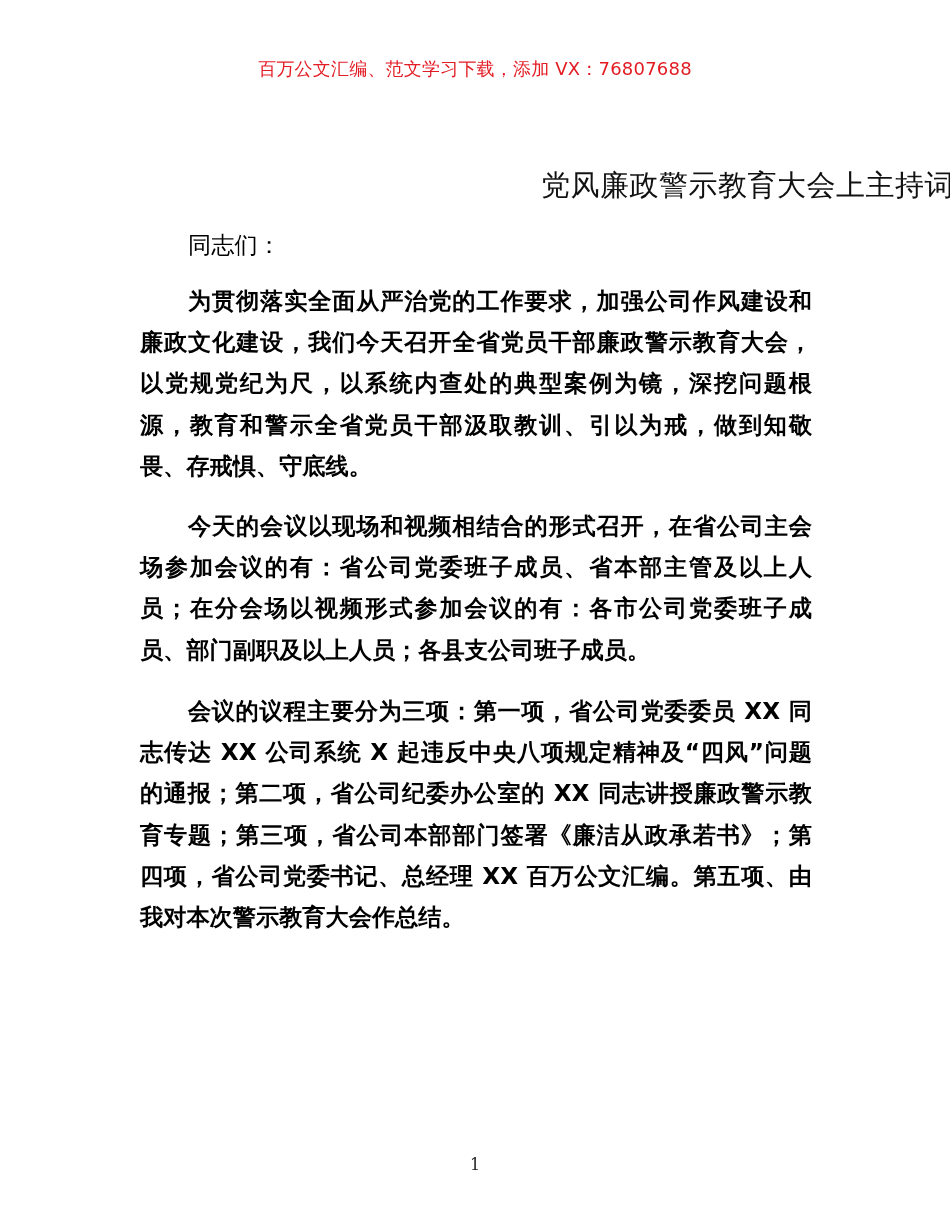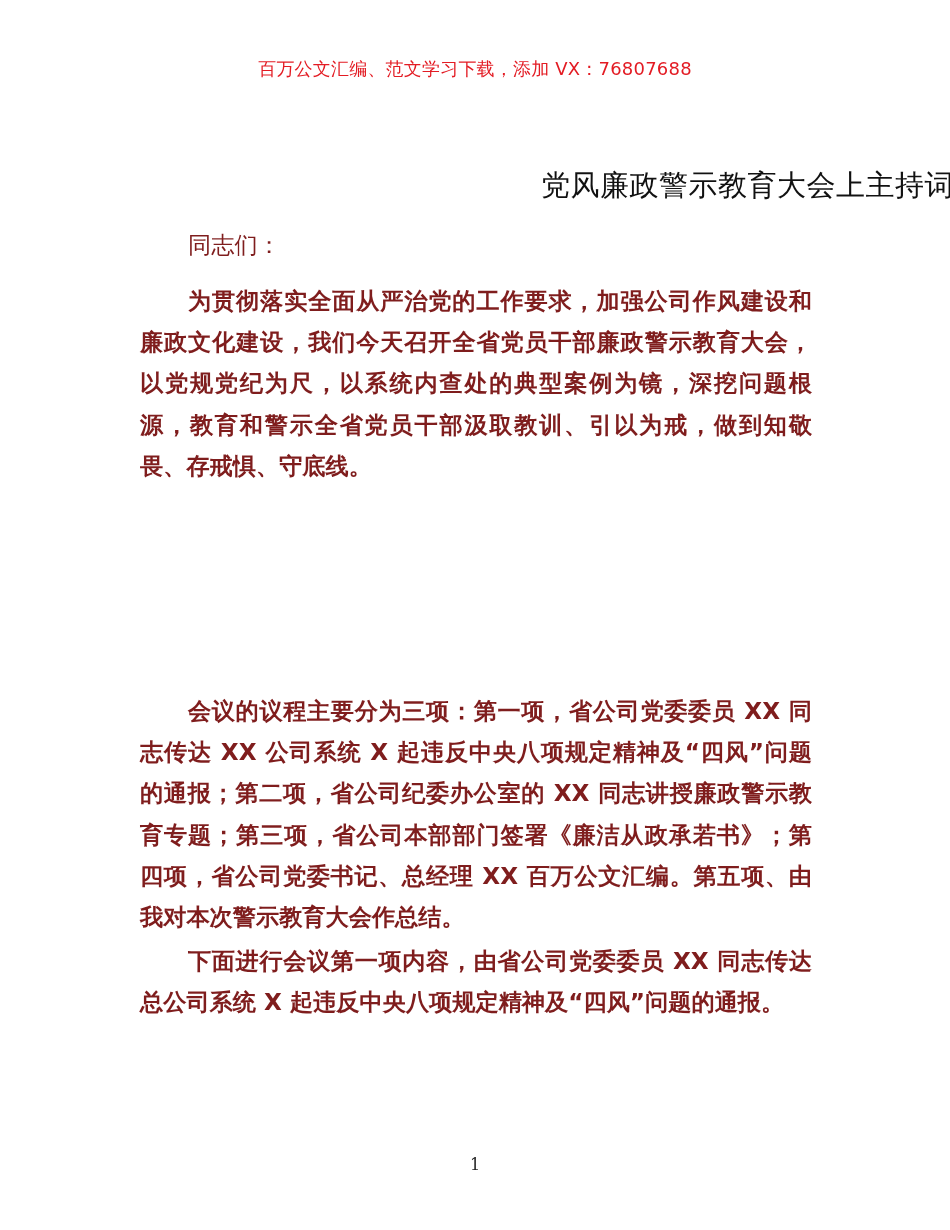--- a/index.html
+++ b/index.html
@@ -44,21 +44,21 @@
       color: #111;
     }
     .body-text {
       position: absolute;
       left: 140px;
       width: 672px;
       font-size: 23.2px;
       line-height: 41.2px;
       text-align: justify;
       text-justify: inter-character;
-      color: #7f1d1d;
+      color: #000000;
     }
     .greeting {
       top: 224px;
       text-indent: 48px;
     }
     .para {
       text-indent: 48px;
       font-weight: bold;
     }
     .p1 { top: 280px; }
@@ -81,19 +81,19 @@
 
 <div class="page">
   <div class="watermark" style="color:#e31b23;">百万公文汇编、范文学习下载，添加 VX：76807688</div>
 
   <div class="title">党风廉政警示教育大会上主持词</div>
 
   <div class="body-text greeting">同志们：</div>
 
   <div class="body-text para p1">为贯彻落实全面从严治党的工作要求，加强公司作风建设和廉政文化建设，我们今天召开全省党员干部廉政警示教育大会，以党规党纪为尺，以系统内查处的典型案例为镜，深挖问题根源，教育和警示全省党员干部汲取教训、引以为戒，做到知敬畏、存戒惧、守底线。</div>
 
+  <div class="body-text para p2">今天的会议以现场和视频相结合的形式召开，在省公司主会场参加会议的有：省公司党委班子成员、省本部主管及以上人员；在分会场以视频形式参加会议的有：各市公司党委班子成员、部门副职及以上人员；各县支公司班子成员。</div>
 
   <div class="body-text para p3">会议的议程主要分为三项：第一项，省公司党委委员 XX 同志传达 XX 公司系统 X 起违反中央八项规定精神及“四风”问题的通报；第二项，省公司纪委办公室的 XX 同志讲授廉政警示教育专题；第三项，省公司本部部门签署《廉洁从政承若书》；第四项，省公司党委书记、总经理 XX 百万公文汇编。第五项、由我对本次警示教育大会作总结。</div>
 
-  <div class="body-text para p4">下面进行会议第一项内容，由省公司党委委员 XX 同志传达总公司系统 X 起违反中央八项规定精神及“四风”问题的通报。</div>
 
   <div class="page-number">1</div>
 </div>
 
 </body></html>

